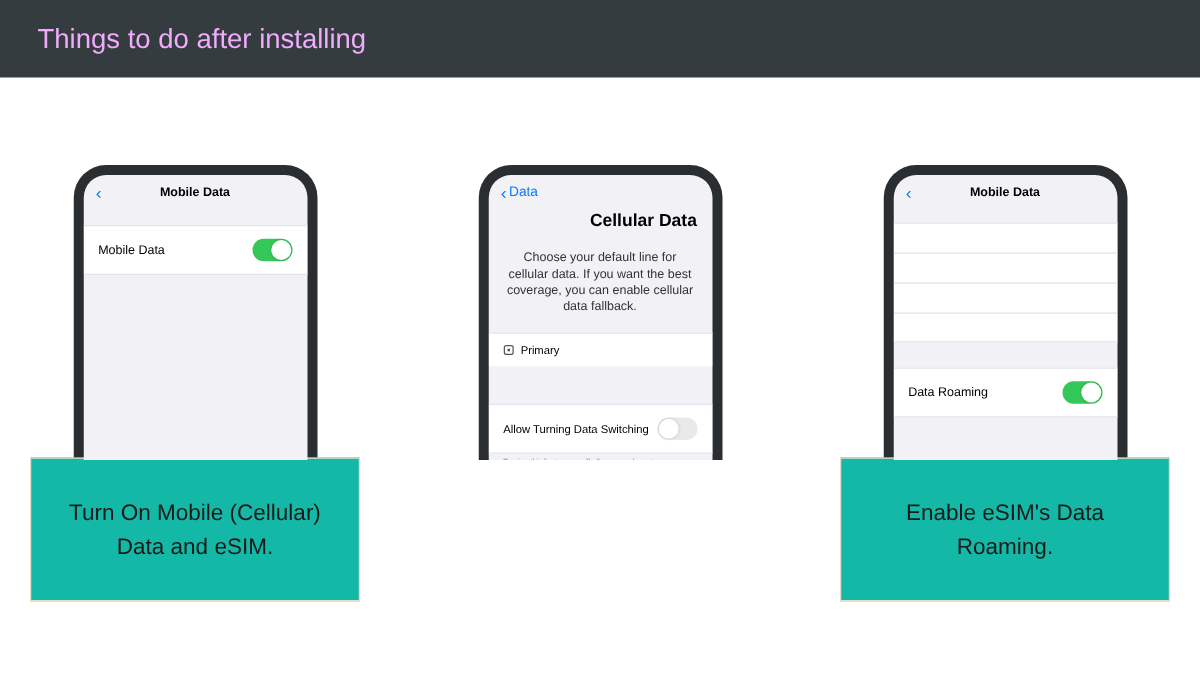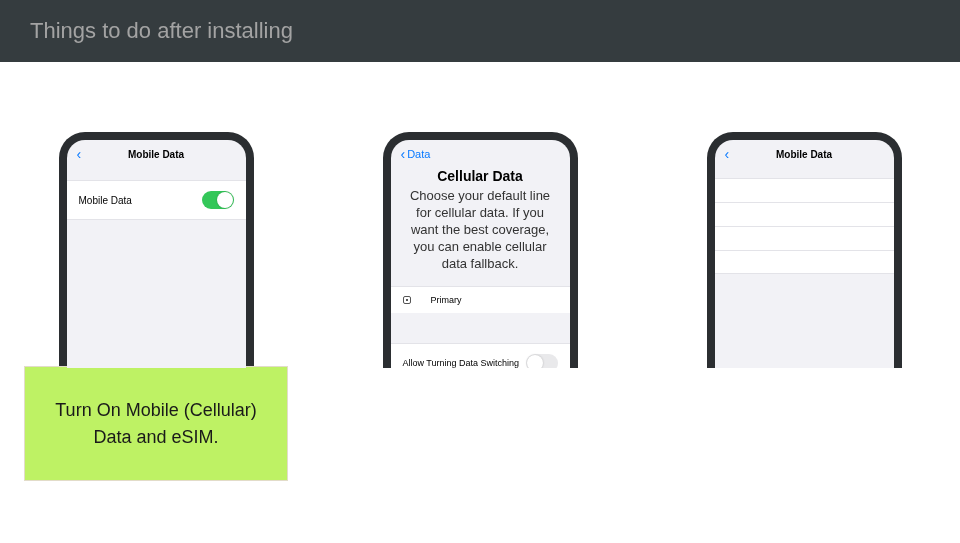--- a/index.html
+++ b/index.html
@@ -1,47 +1,47 @@
 <!DOCTYPE html>
 <html><head>
 <meta charset="utf-8">
 <style>
   * { box-sizing: border-box; margin: 0; padding: 0; }
   html, body { width: 960px; height: 543px; font-family: -apple-system, BlinkMacSystemFont, "Segoe UI", Arial, sans-serif; background: #fff; overflow: hidden; }
-  .header { background: #353c3f; color: #a3a3a3; padding: 18px 30px; font-size: 22px; font-weight: 500; }
+  .header { background: #353c3f; color: #f0abfc; padding: 18px 30px; font-size: 22px; font-weight: 500; }
   .stage { display: flex; justify-content: center; gap: 60px; padding-top: 70px; }
   .card { display: flex; flex-direction: column; align-items: center; width: 264px; }
   .phone-frame { width: 195px; height: 236px; background: #2b2e31; border-radius: 26px 26px 0 0; padding: 8px 8px 0 8px; overflow: hidden; }
   .phone-screen { width: 100%; height: 100%; background: #f2f2f6; border-radius: 18px 18px 0 0; overflow: hidden; position: relative; font-size: 9px; color: #000; }
   .ios-nav { height: 28px; display: flex; align-items: center; position: relative; padding: 0 10px; }
   .ios-back { color: #0a7aff; font-size: 11px; display: flex; align-items: center; gap: 2px; }
   .chev { font-size: 14px; line-height: 1; font-weight: 300; }
   .ios-title { position: absolute; left: 0; right: 0; text-align: center; font-size: 10px; font-weight: 600; }
-  .ios-bigtitle { font-weight: 700; font-size: 14px; text-align: center; padding: 0 12px 4px; }
-  .ios-desc { font-size: 13px; text-align: center; color: #333; padding: 0 14px 14px; line-height: 1.3; }
+  .ios-bigtitle { font-weight: 700; font-size: 14px; text-align: right; padding: 0 12px 4px; }
+  .ios-desc { font-size: 10px; text-align: center; color: #333; padding: 0 14px 14px; line-height: 1.3; margin-top: 12px; }
   .row { background: #fff; border-top: 1px solid #e3e3e8; border-bottom: 1px solid #e3e3e8; padding: 10px 12px; display: flex; align-items: center; justify-content: space-between; }
   .row-label { font-size: 10px; }
   .toggle { width: 32px; height: 18px; border-radius: 9px; position: relative; }
   .toggle.on { background: #34c759; }
   .toggle.off { background: #e9e9eb; }
   .toggle .knob { width: 16px; height: 16px; border-radius: 50%; background: #fff; position: absolute; top: 1px; box-shadow: 0 0 2px rgba(0,0,0,.25); }
   .toggle.on .knob { right: 1px; }
   .toggle.off .knob { left: 1px; }
   .option-row { background: #fff; border-top: 1px solid #e3e3e8; padding: 8px 12px; display: flex; align-items: center; justify-content: space-between; font-size: 9px; }
   .option-row:last-of-type { border-bottom: 1px solid #e3e3e8; }
-  .option-left { display: flex; align-items: center; gap: 20px; }
+  .option-left { display: flex; align-items: center; gap: 6px; }
   .sim-badge { display: inline-block; width: 8px; height: 8px; border: 1px solid #555; border-radius: 2px; position: relative; }
   .sim-badge::after { content: ""; position: absolute; inset: 2px; background: #555; }
   .checkmark { color: #34c759; font-size: 16px; font-weight: 700; }
   .section-gap { height: 30px; }
   .tiny-footer { font-size: 6px; color: #888; padding: 4px 12px 0; line-height: 1.3; }
   .blank-rows { margin-top: 10px; }
   .blank-rows .brow { height: 24px; background: #fff; border-top: 1px solid #e3e3e8; }
   .blank-rows .brow:last-child { border-bottom: 1px solid #e3e3e8; }
-  .caption { width: 264px; background: #bef264; border: 1px solid #e2dcc9; padding: 20px 18px; text-align: center; font-size: 18px; color: #1a1a1a; line-height: 1.5; margin-top: -2px; min-height: 115px; display:flex; align-items:center; justify-content:center;}
+  .caption { width: 264px; background: #14b8a6; border: 1px solid #e2dcc9; padding: 20px 18px; text-align: center; font-size: 18px; color: #1a1a1a; line-height: 1.5; margin-top: -2px; min-height: 115px; display:flex; align-items:center; justify-content:center;}
 </style>
 </head>
 <body>
 
 <div class="header">
   <span>Things to do after installing</span>
 </div>
 
 <div class="stage">
 
@@ -104,17 +104,24 @@
             </span>
           <span class="ios-title">Mobile Data</span>
         </div>
         <div class="blank-rows">
           <div class="brow"></div>
           <div class="brow"></div>
           <div class="brow"></div>
           <div class="brow"></div>
         </div>
         <div style="height:20px"></div>
+        <div class="row">
+          <span class="row-label">Data Roaming</span>
+          <span class="toggle on">
+              <span class="knob"></span>
+            </span>
+        </div>
       </div>
     </div>
+    <div class="caption">Enable eSIM's Data Roaming.</div>
   </div>
 
 </div>
 
 </body></html>

